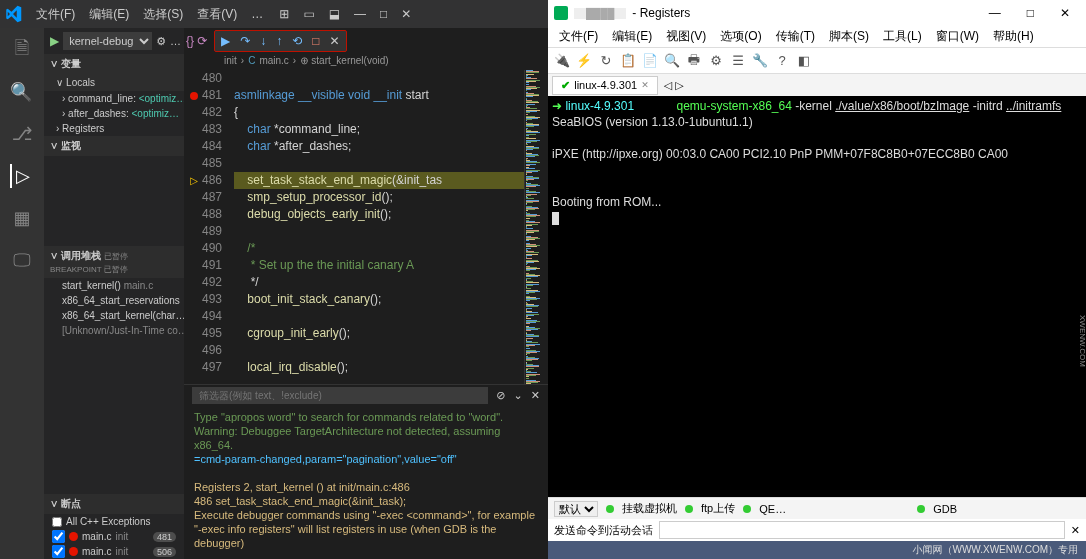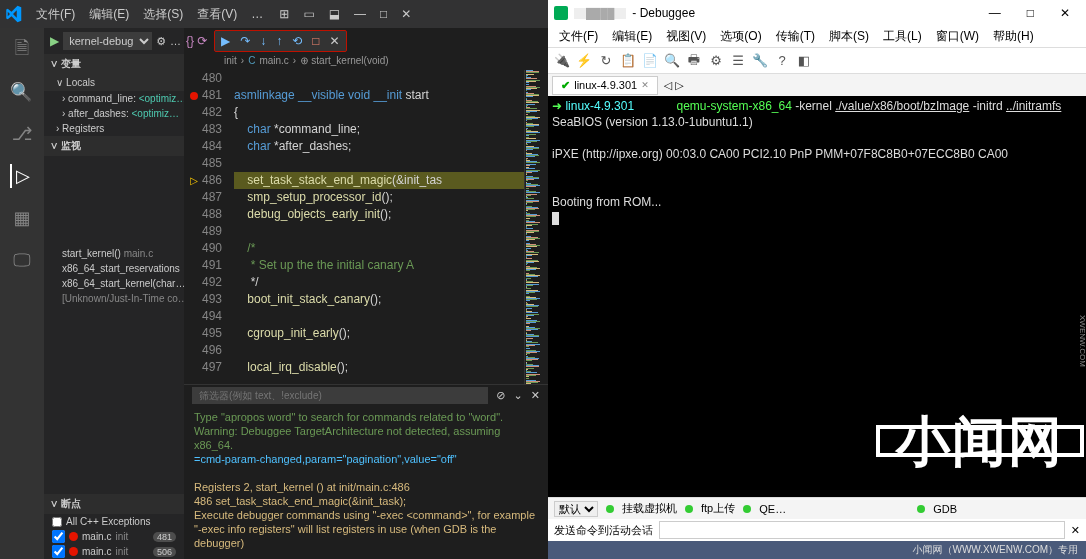--- a/index.html
+++ b/index.html
@@ -139,20 +139,21 @@
         <span>⚙</span>
         <span>…</span>
       </div>
       <div class="sec">∨ <span>变量</span></div>
       <div class="sec" style="font-weight:normal;padding-left:12px">∨ <span>Locals</span></div>
       <div class="var">› <span>command_line:</span> <b>&lt;optimiz…</b></div>
       <div class="var">› <span>after_dashes:</span> <b>&lt;optimiz…</b></div>
       <div class="var" style="padding-left:12px">› <span>Registers</span></div>
       <div class="sec">∨ <span>监视</span></div>
       <div style="height:90px"></div>
+      <div class="sec">∨ <span>调用堆栈</span> <span style="font-size:8px;color:#888;font-weight:normal">已暂停 BREAKPOINT 已暂停</span></div>
       <div class="var"><span>start_kernel()</span> <span style="color:#888">main.c</span></div>
       <div class="var">x86_64_start_reservations</div>
       <div class="var">x86_64_start_kernel(char…</div>
       <div class="var" style="color:#888">[Unknown/Just-In-Time co…</div>
       <div class="filler"></div>
       <div class="sec">∨ <span>断点</span></div>
       <div class="cbox">
           <input type="checkbox" style="">
           <span>All C++ Exceptions</span>
         </div>
@@ -533,21 +534,21 @@
           </div>
       </div>
     </div>
   </div>
 </div>
 
 <div class="right">
   <div class="crt-title">
     <span class="icon"></span>
     <span class="blur">████</span>
-    <span>- Debuggee</span>
+    <span>- Registers</span>
     <span class="sp"></span>
     <i>—</i>
     <i>□</i>
     <i>✕</i>
   </div>
   <div class="crt-menu">
     <span>文件(F)</span>
     <span>编辑(E)</span>
     <span>视图(V)</span>
     <span>选项(O)</span>
@@ -584,21 +585,20 @@
     <div id="crtout">
         <div>SeaBIOS (version 1.13.0-1ubuntu1.1)</div>
         <div>&nbsp;</div>
         <div>iPXE (http://ipxe.org) 00:03.0 CA00 PCI2.10 PnP PMM+07F8C8B0+07ECC8B0 CA00</div>
         <div>&nbsp;</div>
         <div>&nbsp;</div>
         <div>Booting from ROM...</div>
       </div>
     <span class="cursor"></span>
     <div class="wm-side">XWENW.COM</div>
-    <div class="watermark">小闻网</div>
   </div>
   <div class="crt-status">
     <select><option>默认</option></select>
     <span class="led"></span>
       <span>挂载虚拟机</span>
     <span class="led"></span>
       <span>ftp上传</span>
     <span class="led"></span>
       <span>QE…</span>
     <span class="sp"></span>

